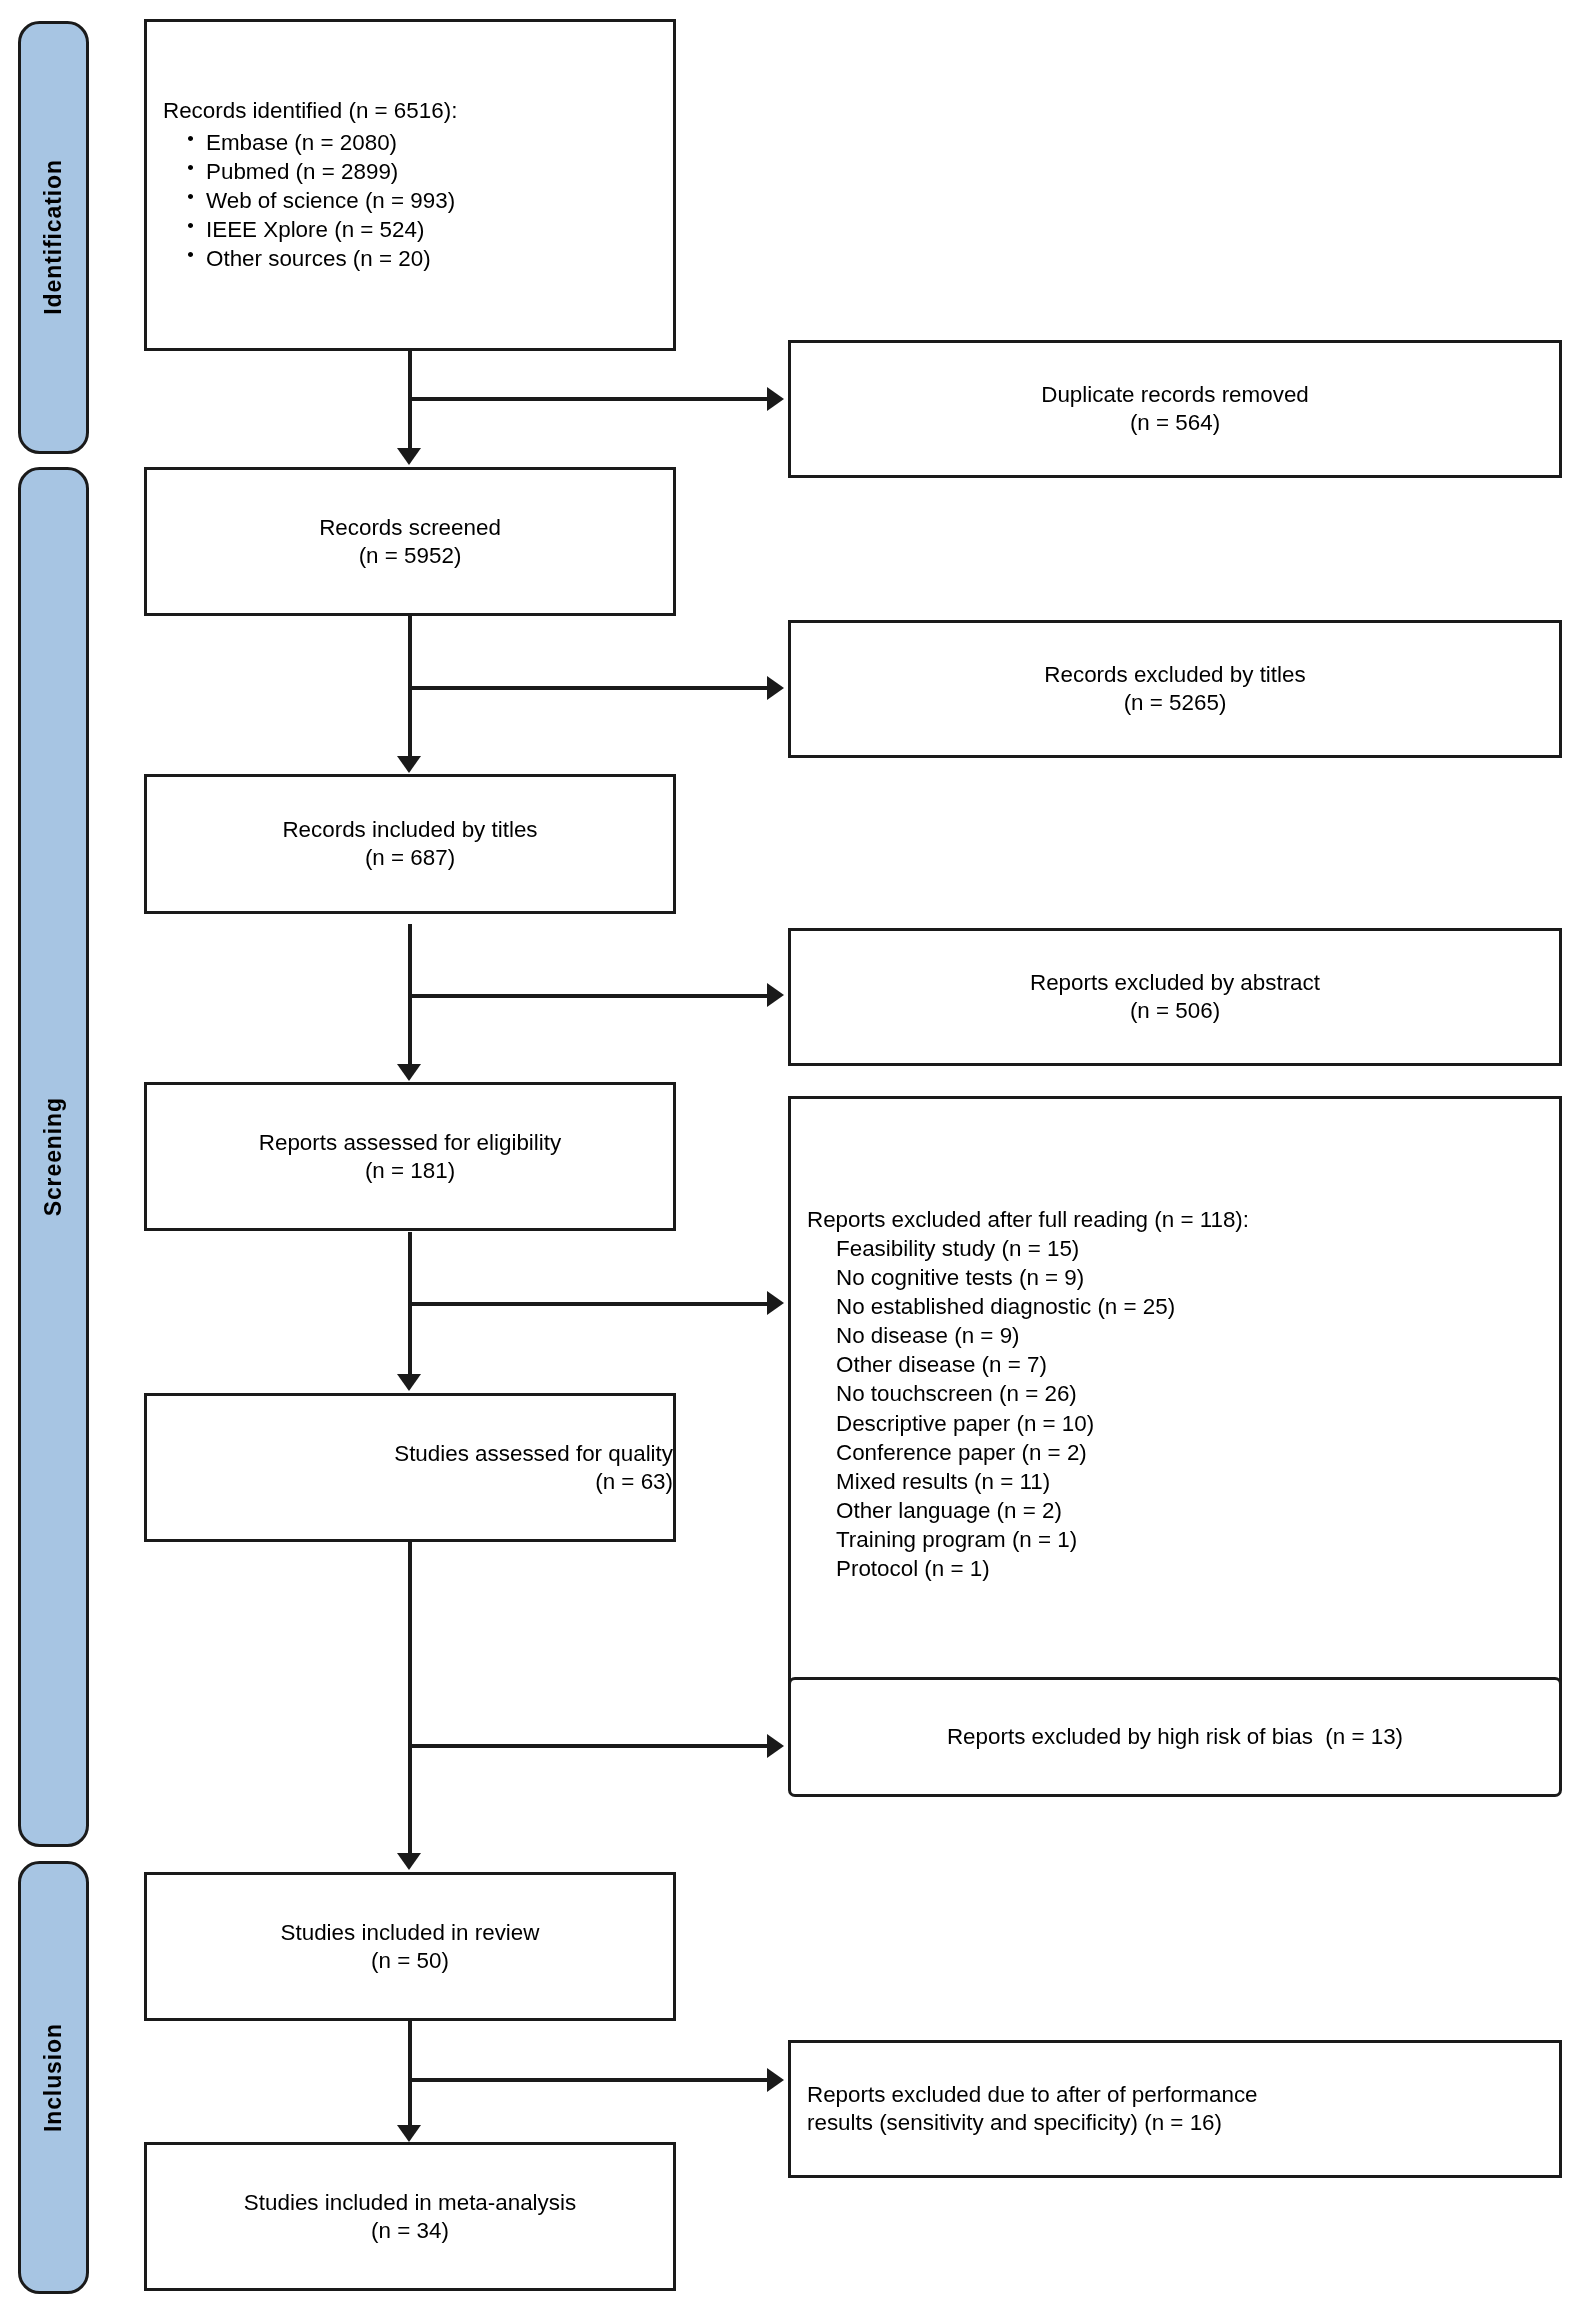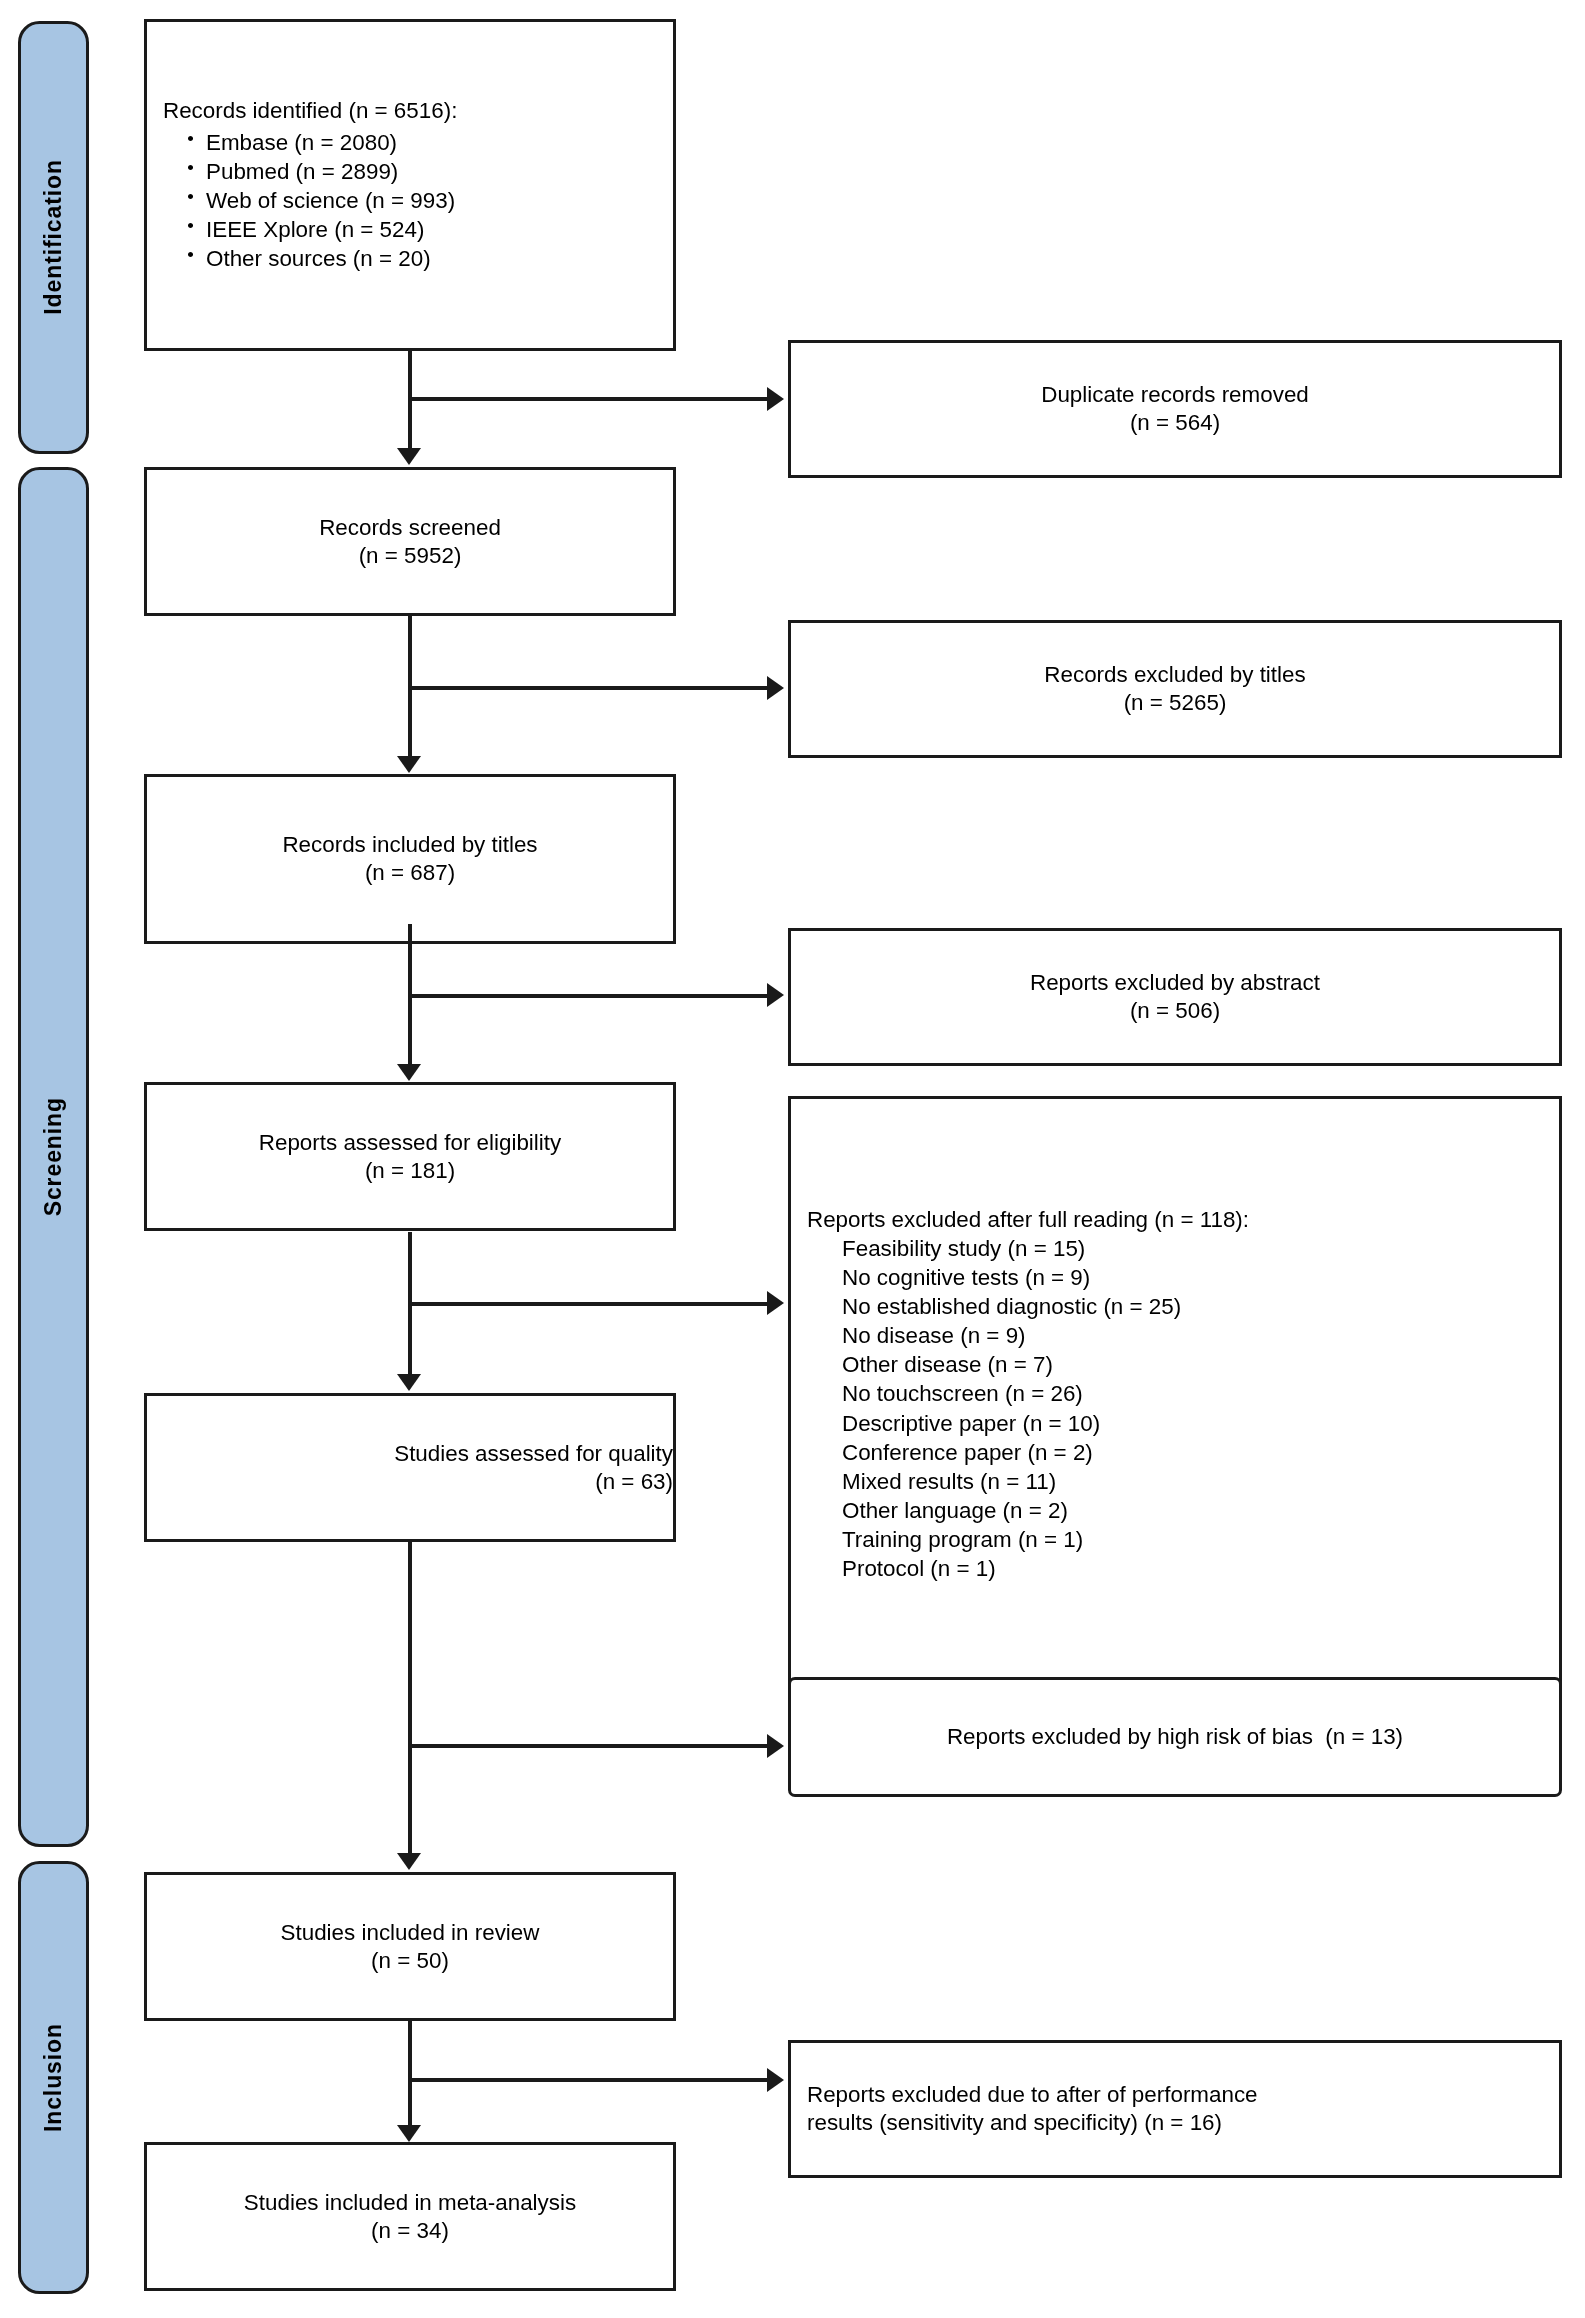--- a/index.html
+++ b/index.html
@@ -77,21 +77,20 @@
   }
   .plain-list{
     list-style:none;
     margin:0;
     padding:0 0 0 29px;
   }
   .plain-list li{
     font-size:22.4px;
     line-height:1.30;
     white-space:pre;
-    margin-left:6px;
   }
   .heading-line{
     font-size:22.4px;
     line-height:1.30;
     white-space:pre;
   }
   
   .vline{
     position:absolute;
     width:3.7px;
@@ -145,21 +144,21 @@
         <li>Other sources (n = 20)</li>
       </ul>
     </div>
   </div>
 
   <div class="box center" style="left:144px;top:467px;width:532px;height:149px;">
     <div class="box-line">Records screened</div>
     <div class="box-line">(n = 5952)</div>
   </div>
 
-  <div class="box center" style="left:144px;top:774px;width:532px;height:170px;">
+  <div class="box center" style="left:144px;top:774px;width:532px;height:140px;">
     <div class="box-line">Records included by titles</div>
     <div class="box-line">(n = 687)</div>
   </div>
 
   <div class="box center" style="left:144px;top:1082px;width:532px;height:149px;">
     <div class="box-line">Reports assessed for eligibility</div>
     <div class="box-line">(n = 181)</div>
   </div>
 
   <div class="box center" style="left:144px;top:1393px;width:532px;height:149px;align-items:flex-end;">

